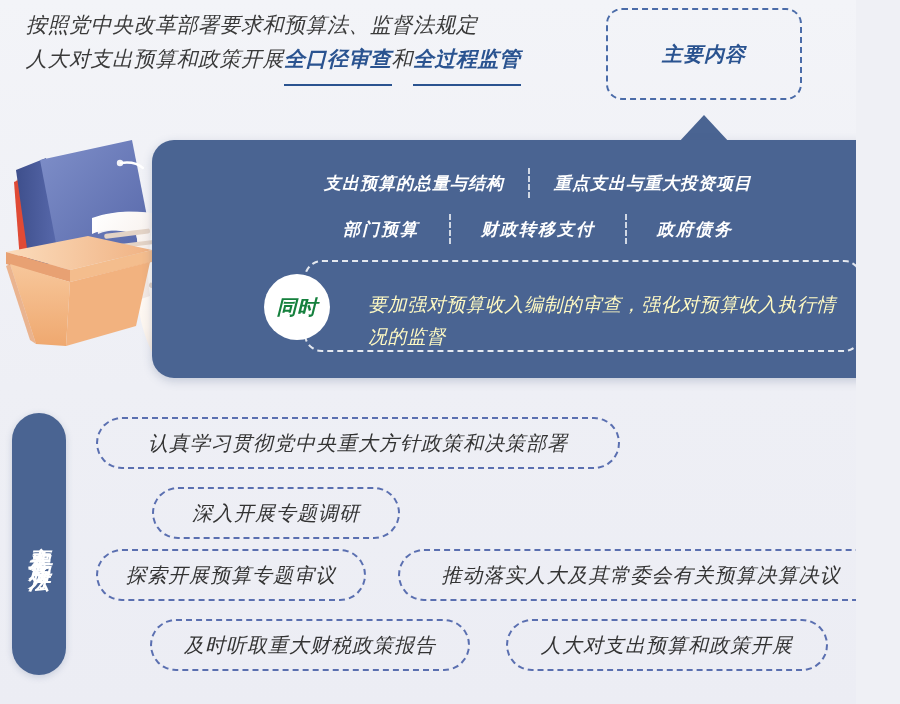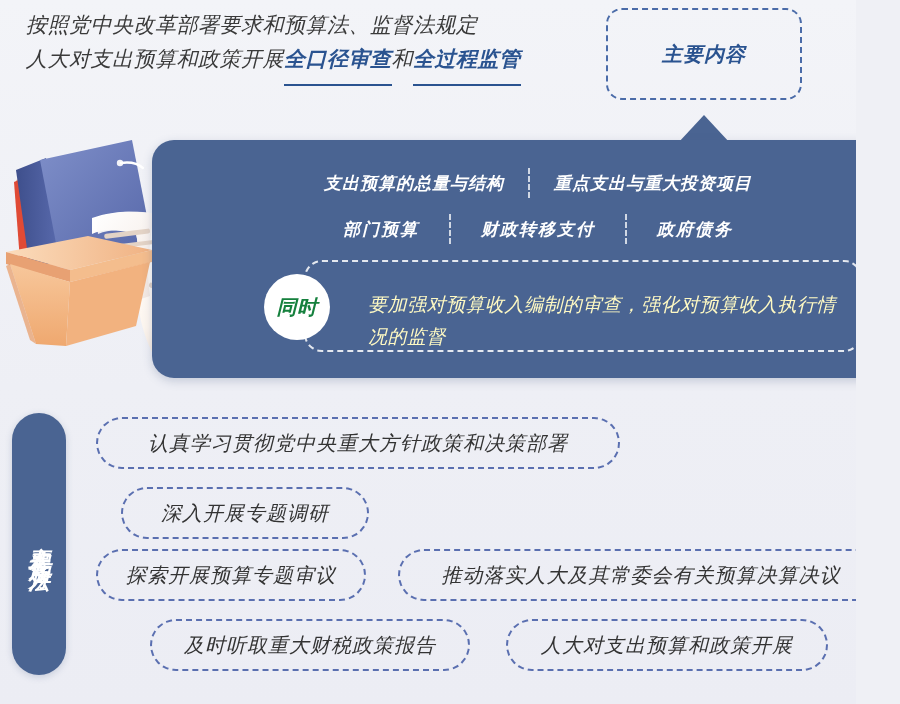--- a/index.html
+++ b/index.html
@@ -203,21 +203,21 @@
     box-sizing: border-box;
     font-size: 20px;
     color: #333333;
     letter-spacing: 1px;
     white-space: nowrap;
     height: 52px;
   }
 
   .chip.c0 { left: 96px;  top: 417px; width: 524px; }
   .chip.c1 { left: 636px; top: 417px; width: 248px; }
-  .chip.c2 { left: 121px; top: 487px; width: 248px; }
+  .chip.c2 { left: 152px; top: 487px; width: 248px; }
   .chip.c3 { left: 404px; top: 487px; width: 424px; }
   .chip.c4 { left: 96px;  top: 549px; width: 270px; }
   .chip.c5 { left: 398px; top: 549px; width: 486px; }
   .chip.c6 { left: 150px; top: 619px; width: 320px; }
   .chip.c7 { left: 506px; top: 619px; width: 322px; }
 </style>
 </head>
 <body>
 
 <div id="stage">

